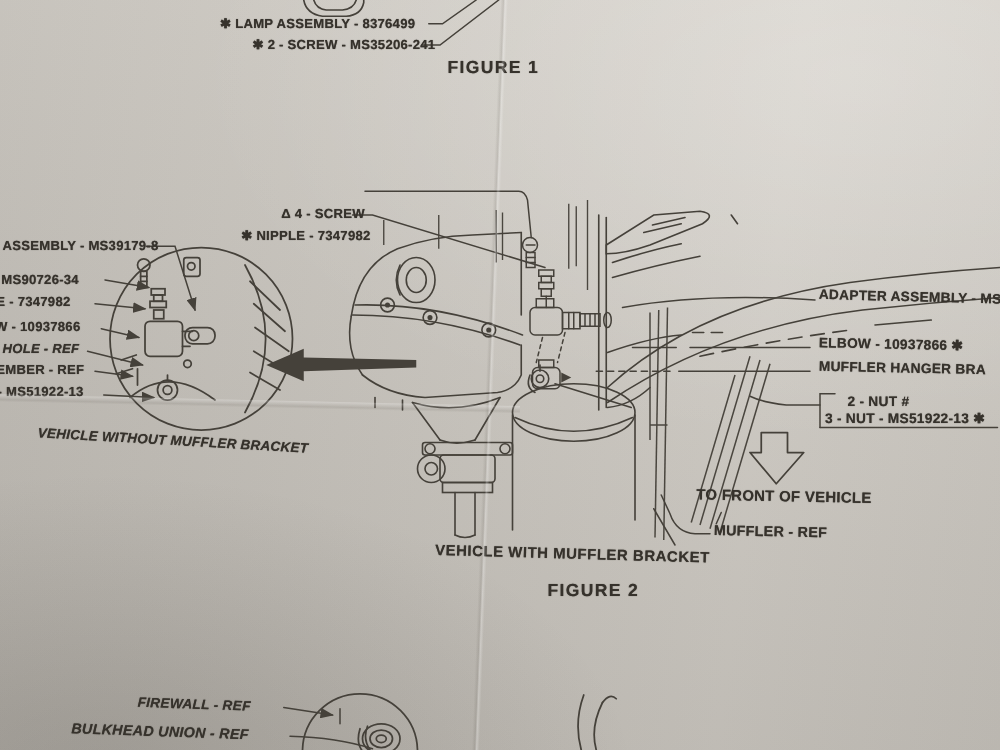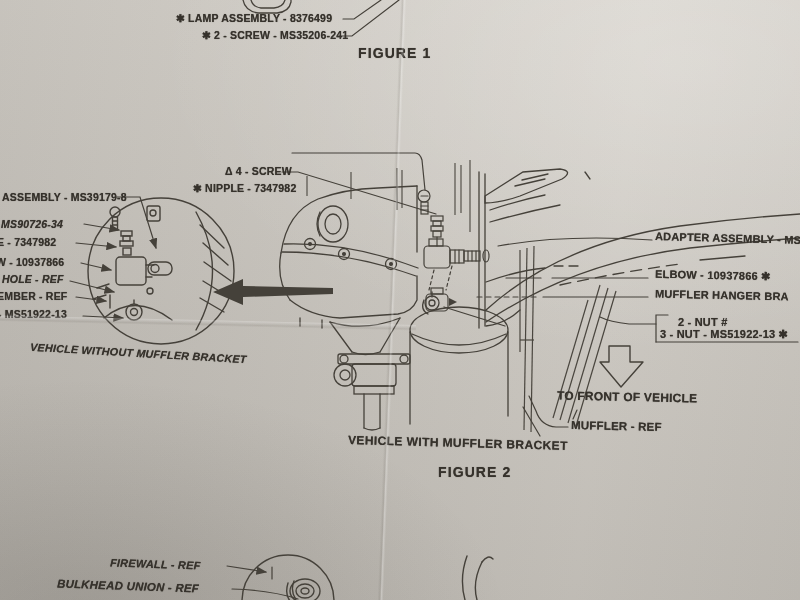--- a/index.html
+++ b/index.html
@@ -254,21 +254,21 @@
     </svg>
 
     <div class="lbl" style="left:176px;top:12px;">✱ LAMP ASSEMBLY - 8376499</div>
     <div class="lbl" style="left:202px;top:29px;">✱ 2 - SCREW - MS35206-241</div>
     <div class="lbl cap" style="left:326px;top:45px;">FIGURE 1</div>
 
     <div class="lbl" style="left:193px;top:146px;margin-top:36px;">✱ NIPPLE - 7347982</div>
     <div class="lbl" style="left:225px;top:165px;">Δ 4 - SCREW</div>
 
     <div class="lbl" style="left:2px;top:191px;">ASSEMBLY - MS39179-8</div>
-    <div class="lbl" style="left:1px;top:218px;font-style:italic;">MS90726-34</div>
+    <div class="lbl" style="left:1px;top:218px;">MS90726-34</div>
     <div class="lbl" style="left:-3px;top:236px;">E - 7347982</div>
     <div class="lbl" style="left:-4px;top:256px;">W - 10937866</div>
     <div class="lbl" style="left:2px;top:273px;font-style:italic;">HOLE - REF</div>
     <div class="lbl" style="left:-3px;top:290px;">EMBER - REF</div>
     <div class="lbl" style="left:-2px;top:308px;">- MS51922-13</div>
     <div class="lbl ital" style="left:30px;top:347px;transform:rotate(3.3deg);font-size:10.8px;">VEHICLE WITHOUT MUFFLER BRACKET</div>
 
     <div class="lbl" style="left:655px;top:232px;transform:rotate(1.5deg);font-size:11px;">ADAPTER ASSEMBLY - MS</div>
     <div class="lbl" style="left:655px;top:269px;transform:rotate(1.2deg);font-size:11px;">ELBOW - 10937866 ✱</div>
     <div class="lbl" style="left:655px;top:289px;transform:rotate(1.2deg);font-size:11px;">MUFFLER HANGER BRA</div>

